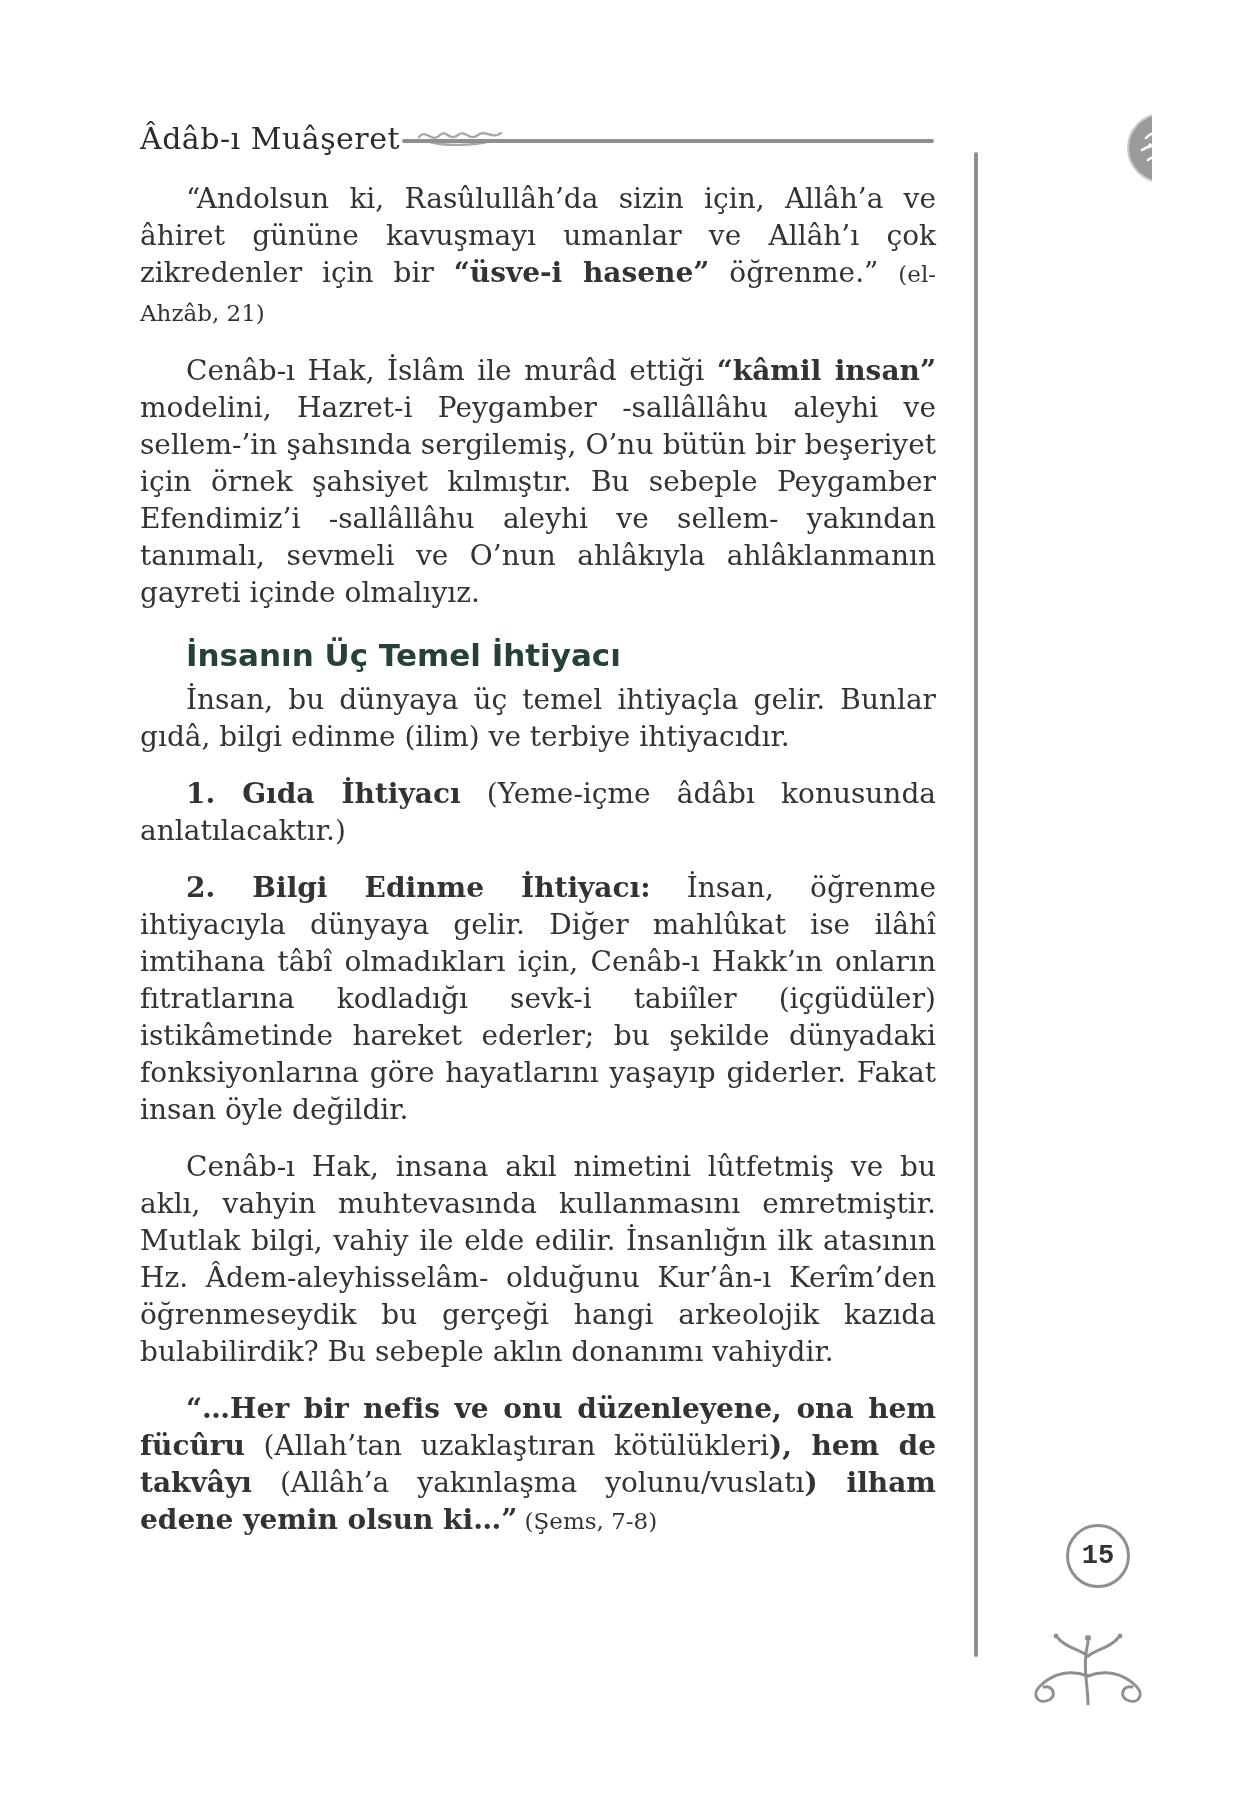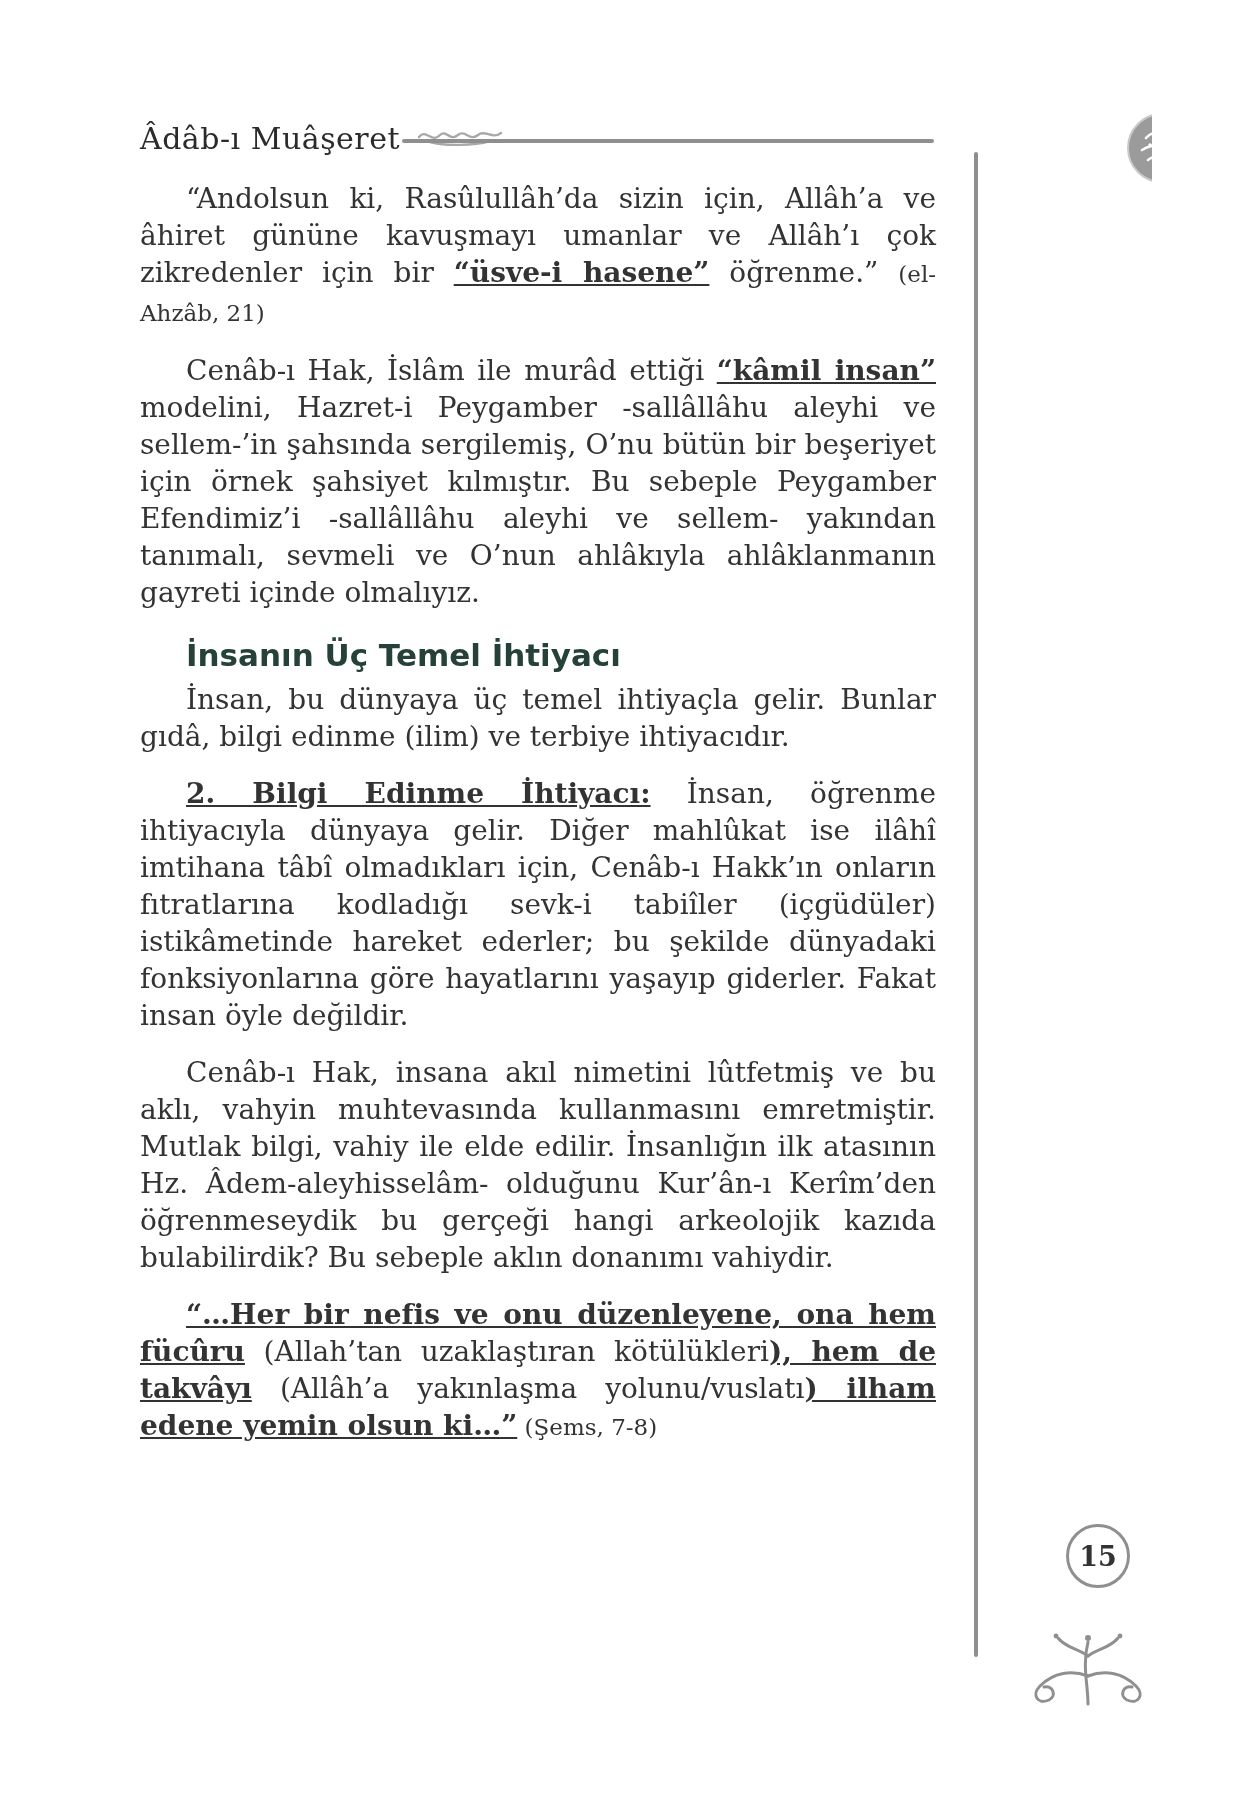--- a/index.html
+++ b/index.html
@@ -38,35 +38,35 @@
     background:var(--rule, #8f8f8f); border-radius:2px;
   }
 
   
   .article {
     position:absolute; left:140px; top:180px; width:796px;
     font-size:28px; line-height:37px; text-align:justify;
     color:var(--text, #333);
   }
   .para { text-indent:46px; margin-bottom:20px; }
-  .para .bold { font-weight:bold;text-decoration:underline; }
+  .para .bold { font-weight:bold; }
   .para .cite { font-size:23px; }
   .section-heading {
     font-family:"DejaVu Sans", sans-serif;
     font-size:31px; font-weight:bold;
     color:var(--heading, #25413a);
     margin:26px 0 7px 46px; text-align:left; line-height:1.2;
   }
 
   
   .page-number-badge {
     position:absolute; left:1066px; top:1524px; width:64px; height:64px;
     border:3px solid var(--rule, #8f8f8f); border-radius:50%; background:#fff;
     display:flex; align-items:center; justify-content:center;
-    font-size:27px; font-weight:bold; color:#333;
+    font-size:27px; font-weight:bold; color:#333;font-family:Liberation Mono, monospace;
   }
   .footer-flourish {
     position:absolute; left:1016px; top:1626px; width:144px; height:86px;
   }
 </style>
 </head>
 <body>
 
 <div class="page">
 
@@ -102,20 +102,21 @@
     </svg>
   </div>
 
   <div class="vertical-rule"></div>
 
   <div class="article">
       <p class="para"><span>“Andolsun ki, Rasûlullâh’da sizin için, Allâh’a ve âhiret gününe kavuşmayı umanlar ve Allâh’ı çok zikredenler için bir </span><span class="bold">“üsve-i hasene”</span><span> öğrenme.” </span><span class="cite">(el-Ahzâb, 21)</span></p>
       <p class="para"><span>Cenâb-ı Hak, İslâm ile murâd ettiği </span><span class="bold">“kâmil insan”</span><span> modelini, Hazret-i Peygamber -sallâllâhu aleyhi ve sellem-’in şahsında sergilemiş, O’nu bütün bir beşeriyet için örnek şahsiyet kılmıştır. Bu sebeple Peygamber Efendimiz’i -sallâllâhu aleyhi ve sellem- yakından tanımalı, sevmeli ve O’nun ahlâkıyla ahlâklanmanın gayreti içinde olmalıyız.</span></p>
       <h2 class="section-heading">İnsanın Üç Temel İhtiyacı</h2>
       <p class="para"><span>İnsan, bu dünyaya üç temel ihtiyaçla gelir. Bunlar gıdâ, bilgi edinme (ilim) ve terbiye ihtiyacıdır.</span></p>
+      <p class="para"><span class="bold">1. Gıda İhtiyacı</span><span> (Yeme-içme âdâbı konusunda anlatılacaktır.)</span></p>
       <p class="para"><span class="bold">2. Bilgi Edinme İhtiyacı:</span><span> İnsan, öğrenme ihtiyacıyla dünyaya gelir. Diğer mahlûkat ise ilâhî imtihana tâbî olmadıkları için, Cenâb-ı Hakk’ın onların fıtratlarına kodladığı sevk-i tabiîler (içgüdüler) istikâmetinde hareket ederler; bu şekilde dünyadaki fonksiyonlarına göre hayatlarını yaşayıp giderler. Fakat insan öyle değildir.</span></p>
       <p class="para"><span>Cenâb-ı Hak, insana akıl nimetini lûtfetmiş ve bu aklı, vahyin muhtevasında kullanmasını emretmiştir. Mutlak bilgi, vahiy ile elde edilir. İnsanlığın ilk atasının Hz. Âdem-aleyhisselâm- olduğunu Kur’ân-ı Kerîm’den öğrenmeseydik bu gerçeği hangi arkeolojik kazıda bulabilirdik? Bu sebeple aklın donanımı vahiydir.</span></p>
       <p class="para"><span class="bold">“…Her bir nefis ve onu düzenleyene, ona hem fücûru</span><span> (Allah’tan uzaklaştıran kötülükleri</span><span class="bold">), hem de takvâyı</span><span> (Allâh’a yakınlaşma yolunu/vuslatı</span><span class="bold">) ilham edene yemin olsun ki…”</span><span class="cite"> (Şems, 7-8)</span></p>
     </div>
 
   <div class="page-number-badge">
     <span>15</span>
   </div>
 
   <div class="footer-flourish">

